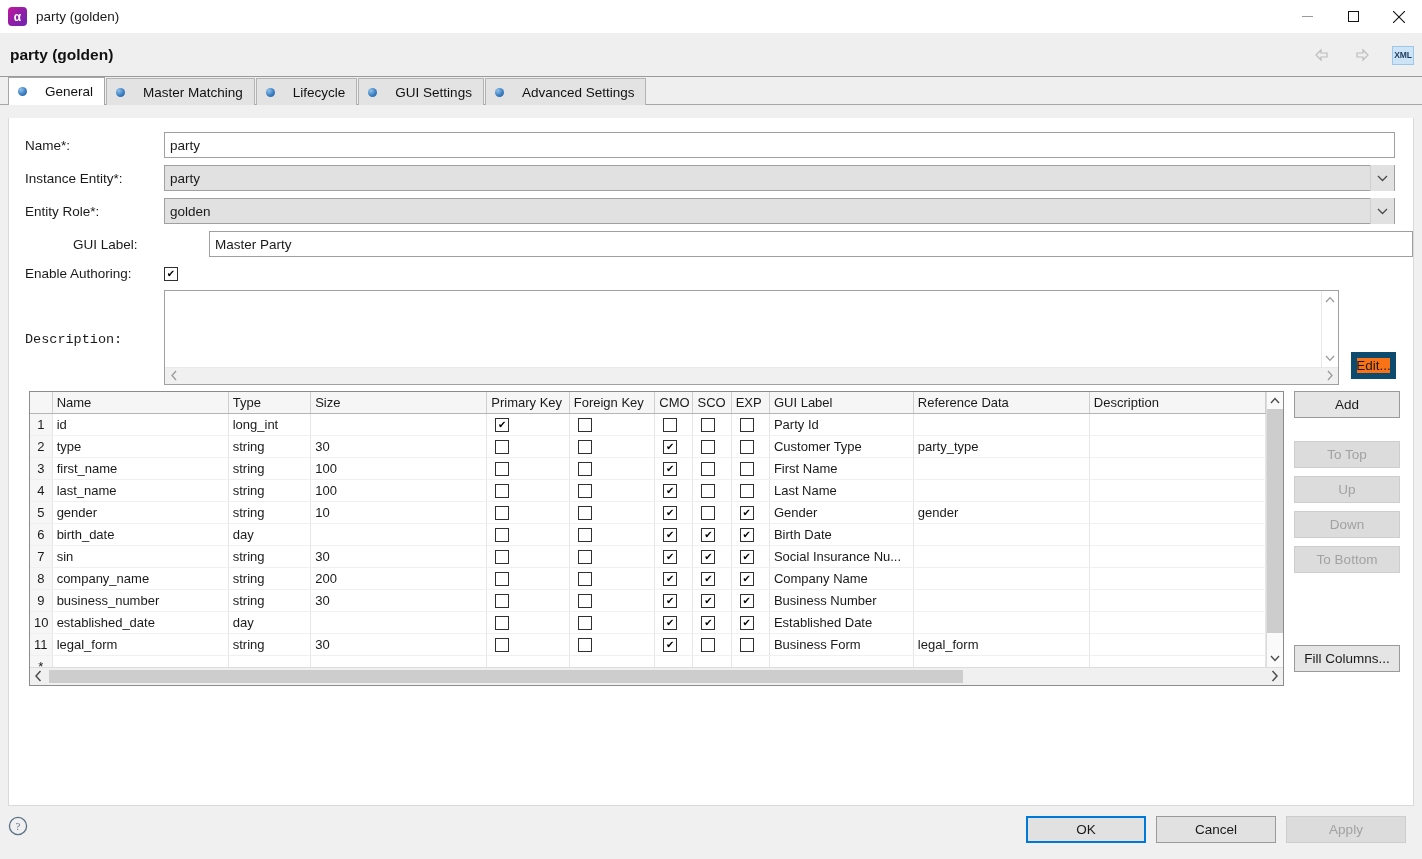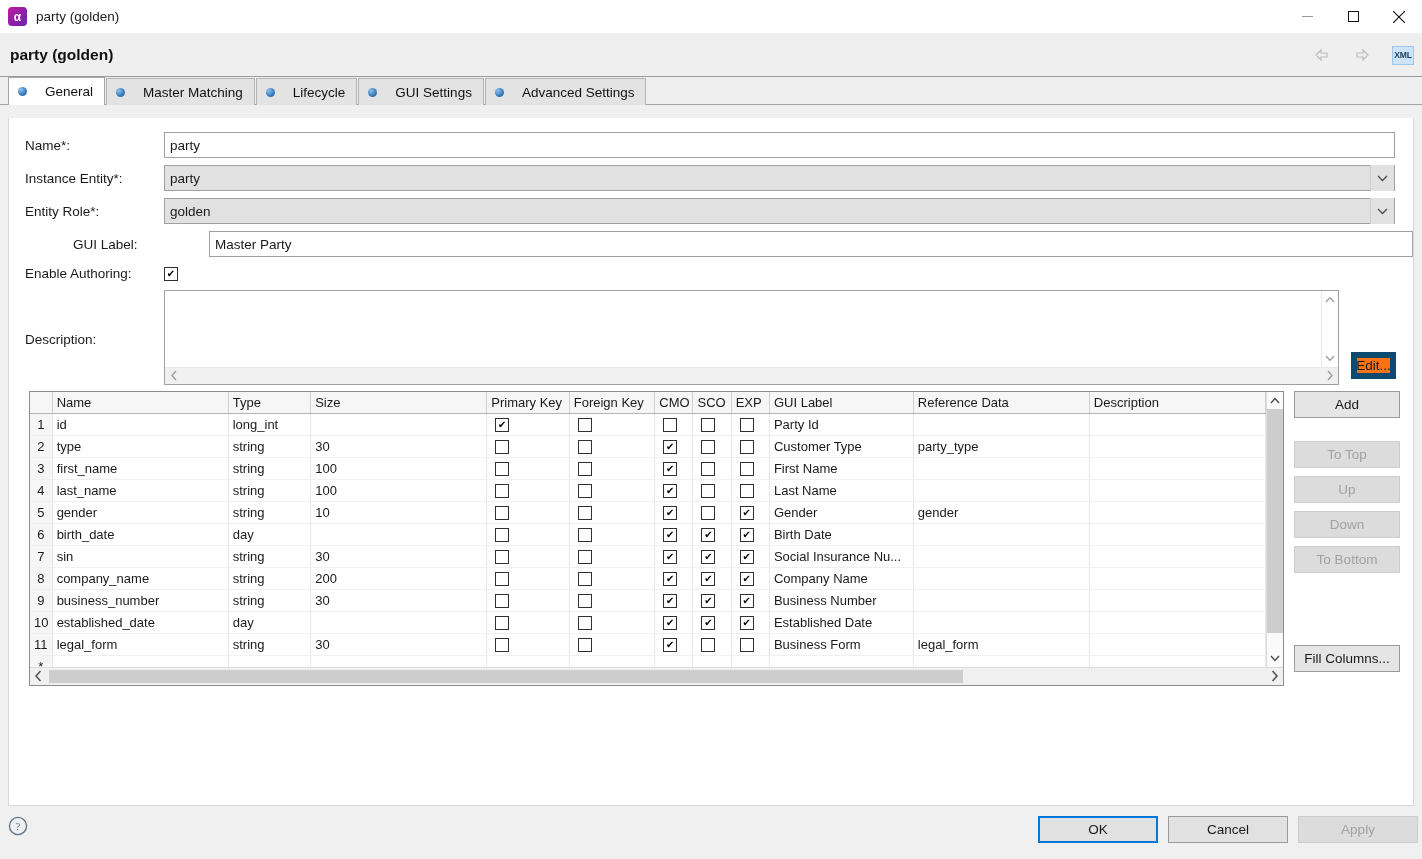--- a/index.html
+++ b/index.html
@@ -163,21 +163,21 @@
     height:27px; margin-bottom:8px; font-size:13.5px;
     background:#e5e5e5; border:1px solid #9a9a9a; color:#1a1a1a;
     display:flex; align-items:center; justify-content:center;
   }
   .sbtn.disabled { color:#a2a2a2; border-color:#cdcdcd; background:#dcdcdc; }
   .sbtn.gap { margin-top:15px; }
 
   
   #footer { position:absolute; left:0; bottom:0; width:1422px; height:53px; }
   #help-icon { position:absolute; left:8px; top:10px; width:20px;height:20px; }
-  #footbtns { position:absolute; right:4px; top:10px; display:flex; gap:10px; }
+  #footbtns { position:absolute; right:16px; top:10px; display:flex; gap:10px; }
   .fbtn {
     width:120px;height:27px;font-size:13.5px;
     background:#e1e1e1;border:1px solid #9a9a9a;color:#1a1a1a;
     display:flex;align-items:center;justify-content:center;
   }
   .fbtn.primary { border:2px solid #0078d7; }
   .fbtn.disabled { color:#a2a2a2; border-color:#cdcdcd; background:#dcdcdc; }
 </style>
 </head>
 <body>
@@ -280,21 +280,21 @@
     <div class="fl">GUI Label:</div>
     <input class="txtinput" value="Master Party" style="">
   </div>
 
   <div class="row" style="margin-top:9px;">
     <div class="fl">Enable Authoring:</div>
     <div class="cbox on"></div>
   </div>
 
   <div class="row" id="desc-wrap" style="margin-top:9px; align-items:flex-start;">
-    <div class="fl" style="padding-top:42px;">Description:</div>
+    <div class="fl" style="padding-top:42px;font-family:Liberation Mono, monospace;">Description:</div>
     <div id="desc-box">
       <div id="desc-inner">
         <div id="desc-text"></div>
         <div class="vsb">
           <div class="arw">
             <svg width="10" height="7" viewBox="0 0 10 7">
                 <path d="M1 6 L5 1.6 L9 6" fill="none" stroke="#9a9a9a" stroke-width="1.3"></path>
               </svg>
           </div>
           <div class="arw">

